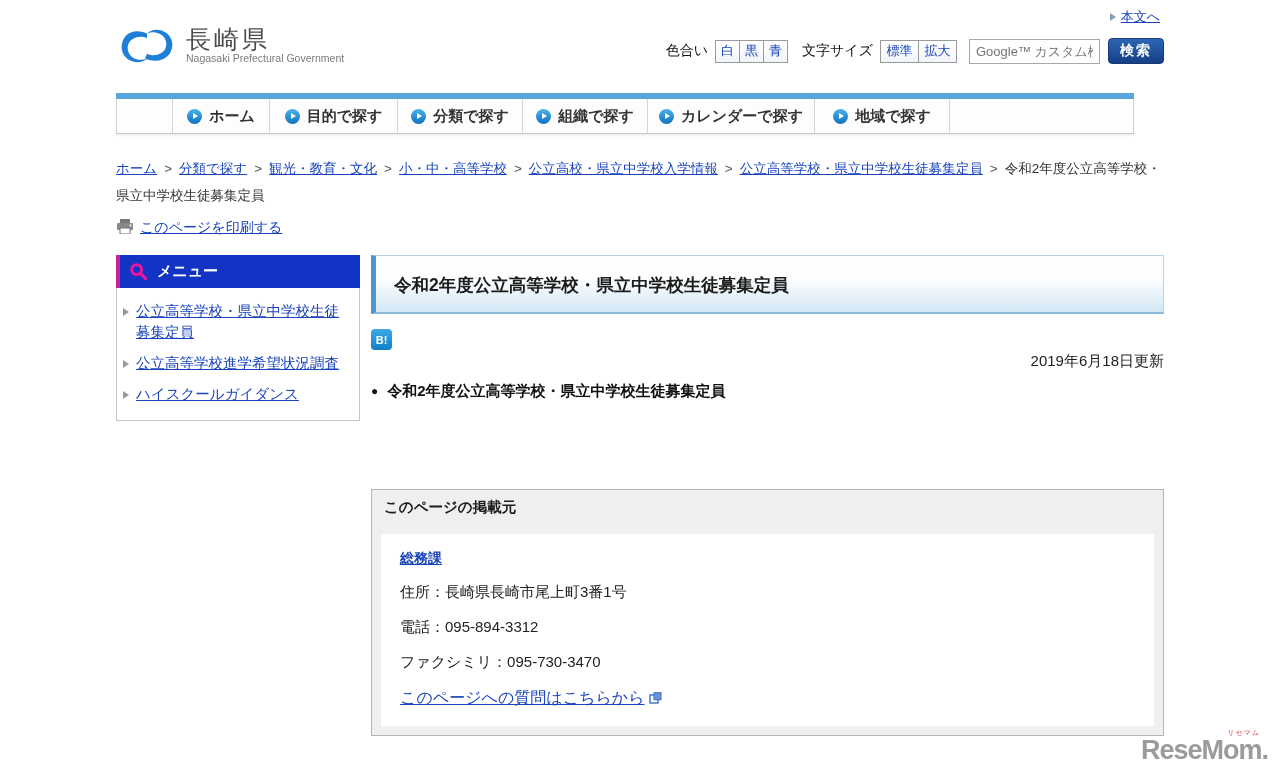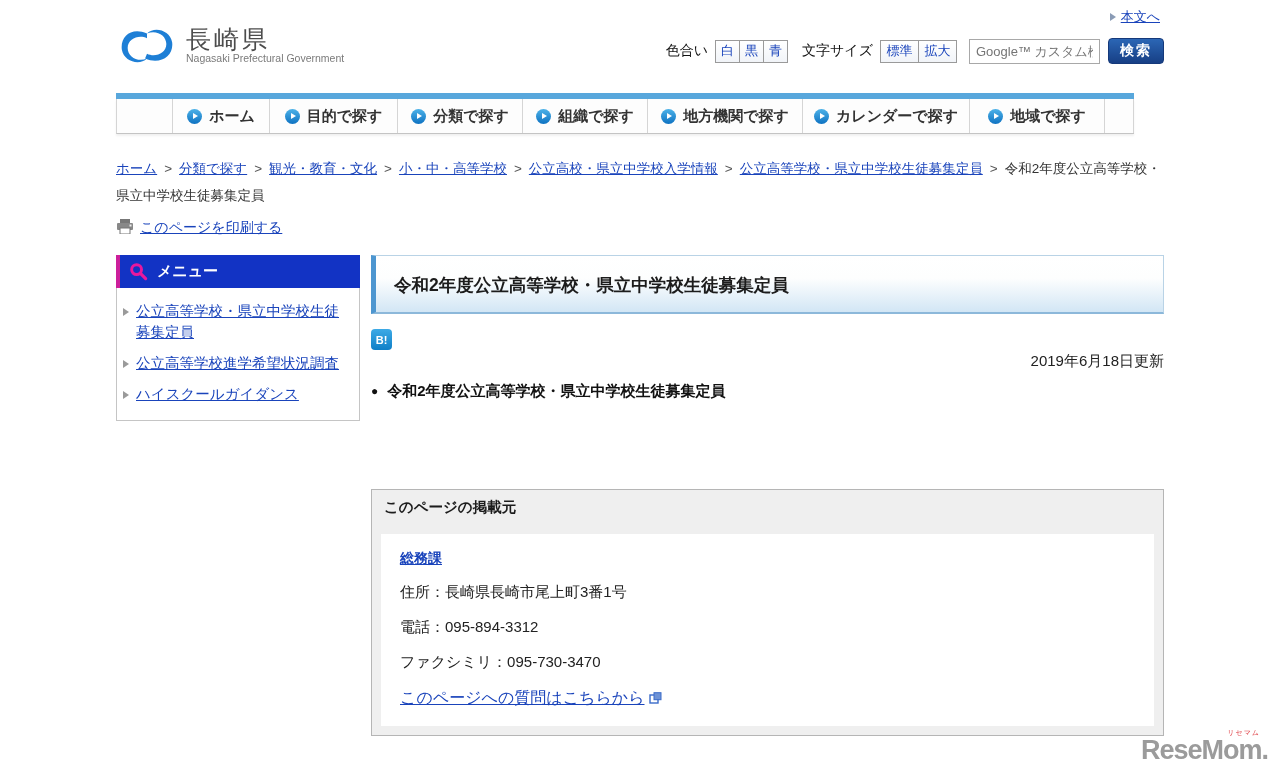--- a/index.html
+++ b/index.html
@@ -146,24 +146,20 @@
         <span>目的で探す</span>
       </li>
       <li style="width:125px">
         <span class="nav-icon"></span>
         <span>分類で探す</span>
       </li>
       <li style="width:125px">
         <span class="nav-icon"></span>
         <span>組織で探す</span>
       </li>
-      <li style="width:155px">
-        <span class="nav-icon"></span>
-        <span>地方機関で探す</span>
-      </li>
       <li style="width:167px">
         <span class="nav-icon"></span>
         <span>カレンダーで探す</span>
       </li>
       <li style="width:135px">
         <span class="nav-icon"></span>
         <span>地域で探す</span>
       </li>
       <li class="spacer" style="flex:1"></li>
     </ul>

